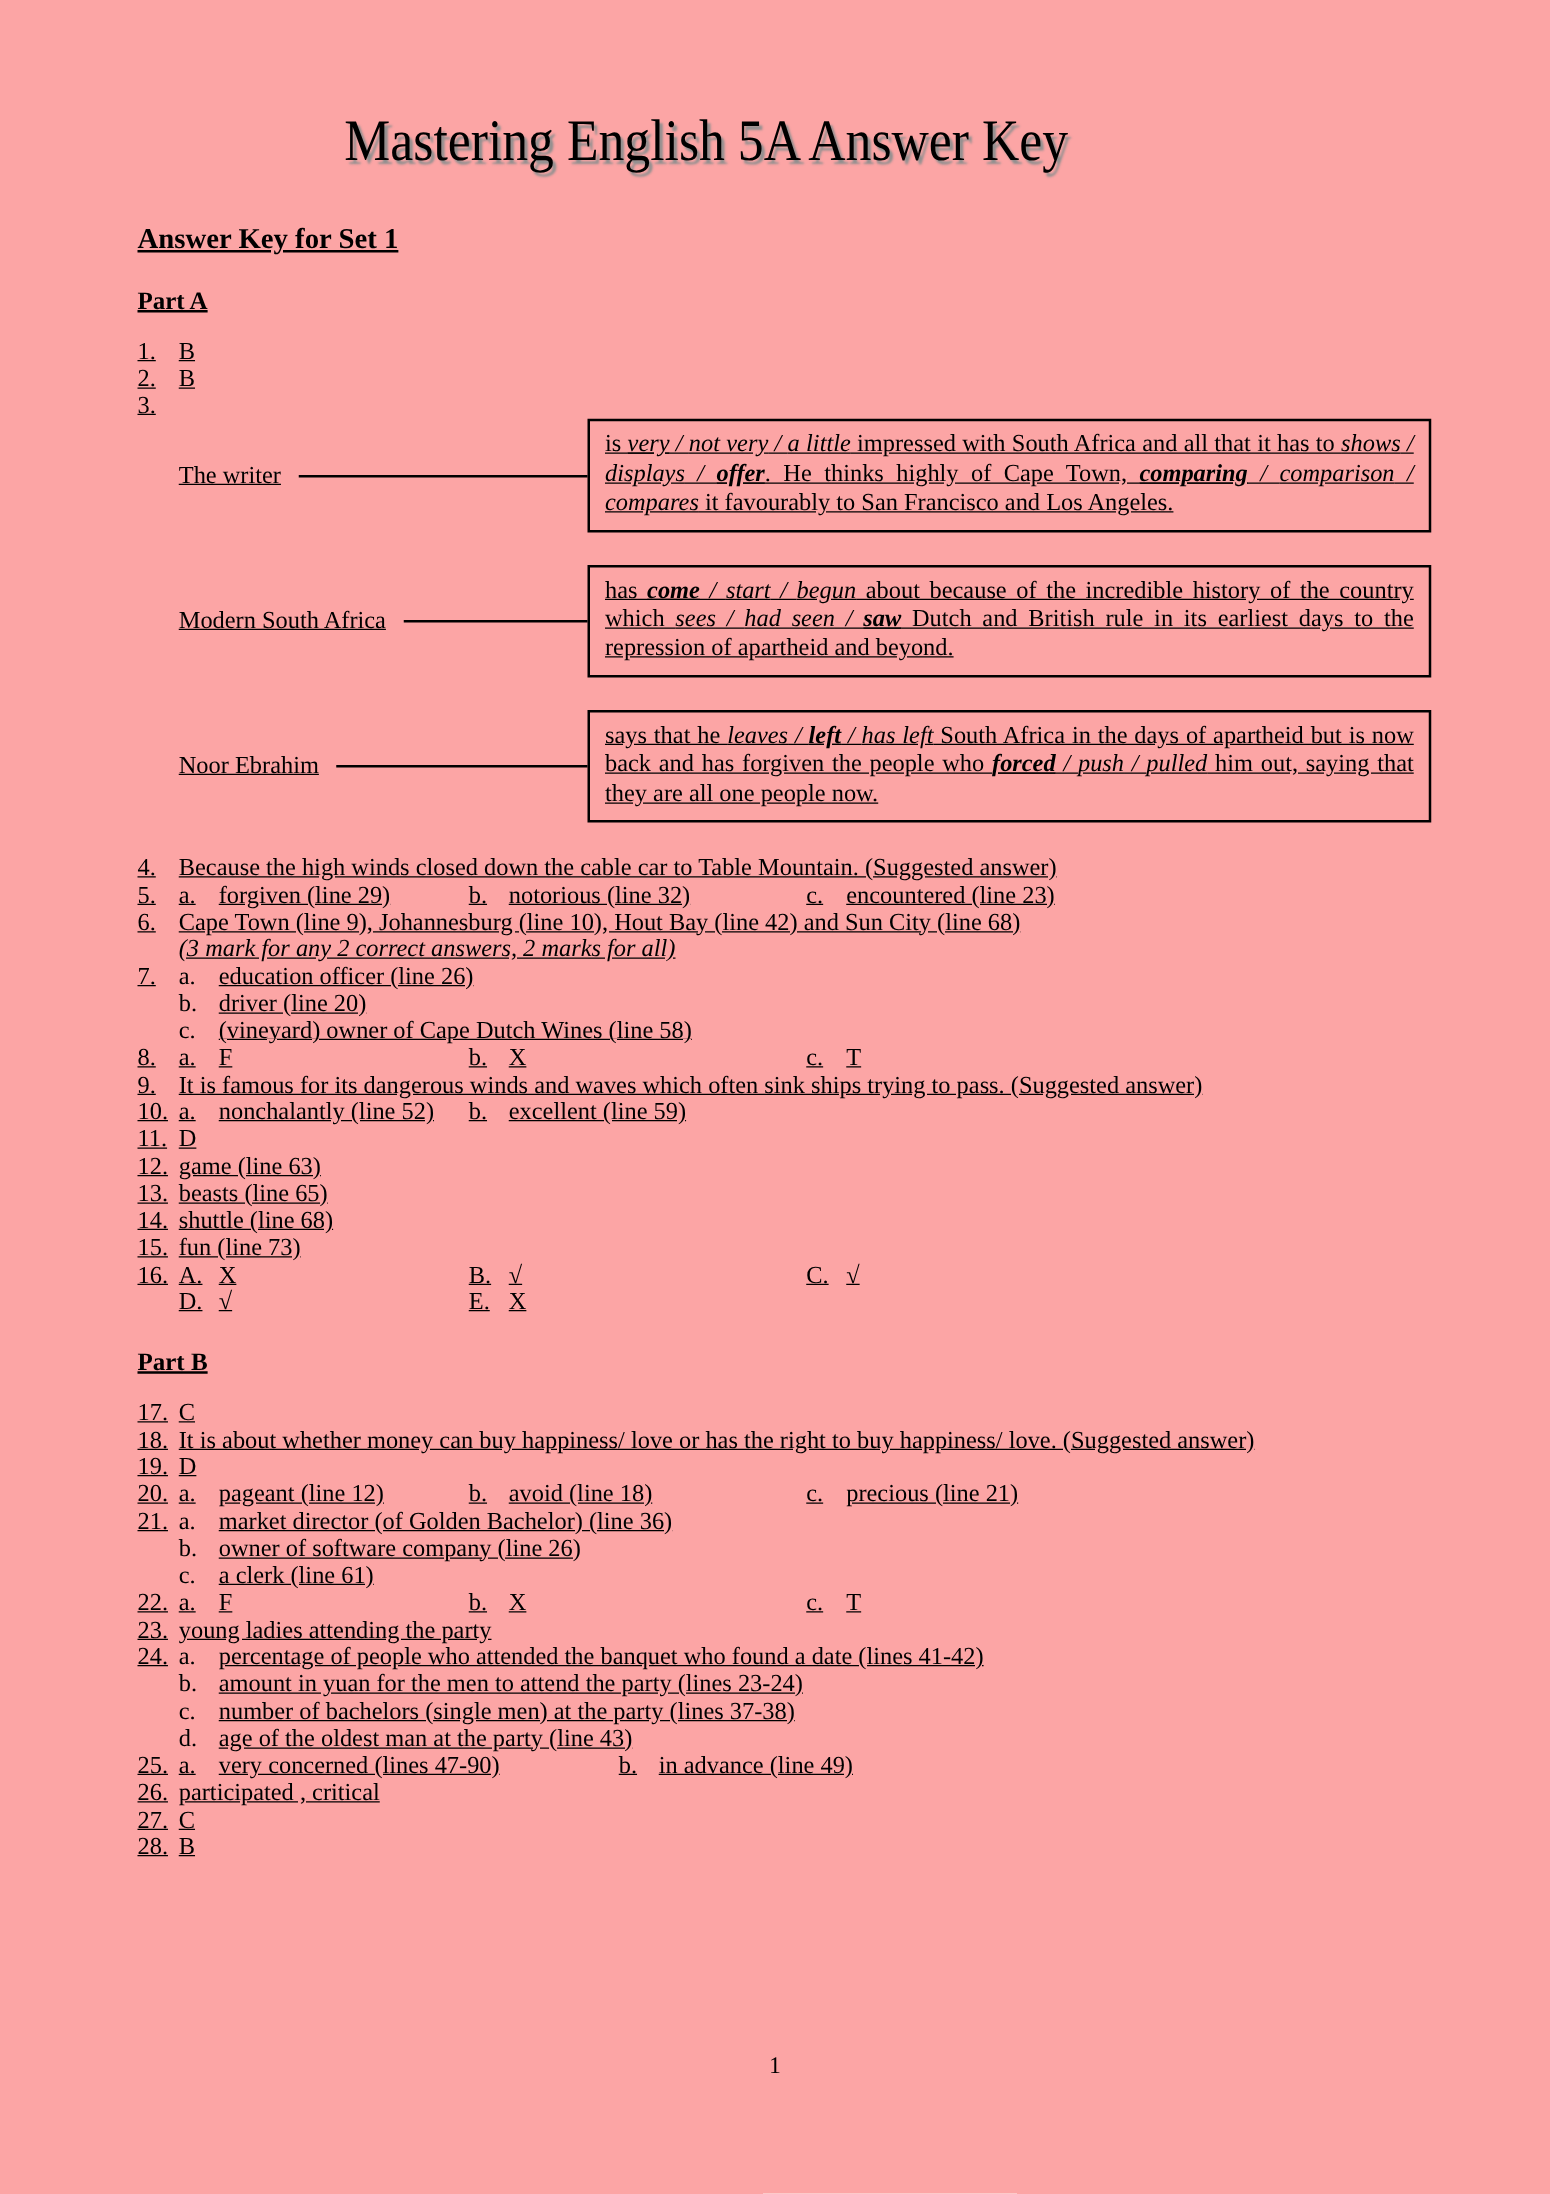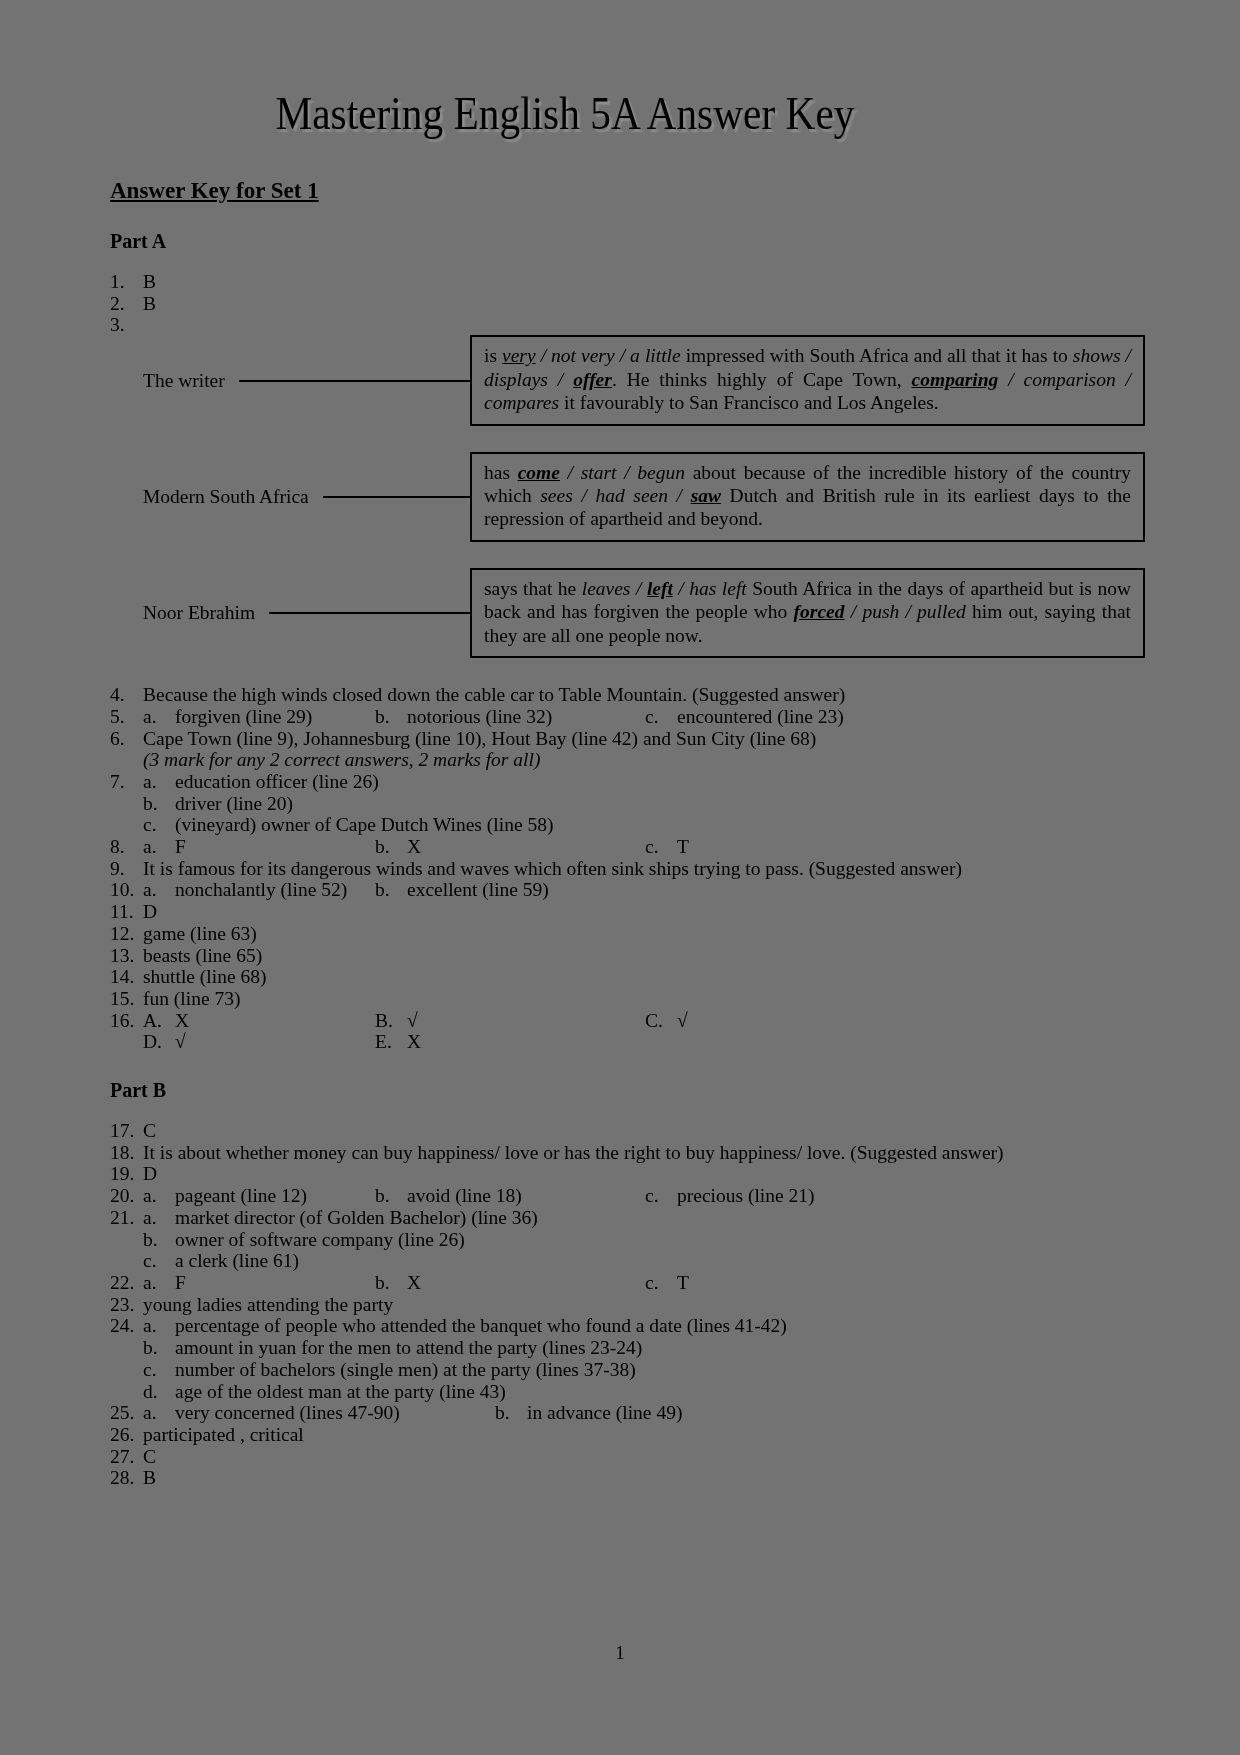--- a/index.html
+++ b/index.html
@@ -1,25 +1,25 @@
 <!DOCTYPE html>
 <html><head>
 <meta charset="utf-8">
 <style>
   html,body{margin:0;padding:0;background:#ffffff;}
   .page{
-    width:1240px;height:1755px;position:relative;overflow:hidden;background:#737373;
+    width:1240px;height:1755px;position:relative;overflow:hidden;background:#fca5a5;
     font-family:"Liberation Serif","DejaVu Serif",serif;color:#000;
   }
   .inner{padding:0 100px 0 110px;}
   .doc-title{margin:86px 0 0 0;width:910px;text-align:center;font-weight:normal;font-size:47px;line-height:1.15;}
   .title-inner{display:inline-block;transform:scaleX(0.88);transform-origin:center;white-space:nowrap;
     text-shadow:3px 3px 2px #8f8f8f;}
   .set-heading{margin:38px 0 0 0;font-size:23px;font-weight:bold;text-decoration:underline;}
-  #content{margin-top:22px;}
+  #content{margin-top:22px;text-decoration:underline;}
   .part-heading{font-weight:bold;font-size:20px;margin:26px 0 18px 0;}
   .item{display:flex;font-size:19.5px;line-height:21.7px;}
   .num{width:33px;flex:0 0 33px;}
   .ibody{flex:1;min-width:0;}
   .letter{display:inline-block;width:32px;}
   .cols{display:flex;}
   .col{display:flex;}
   .col1{flex:0 0 232px;width:232px;}
   .col2{flex:0 0 270px;width:270px;}
   .col3{flex:1;}

